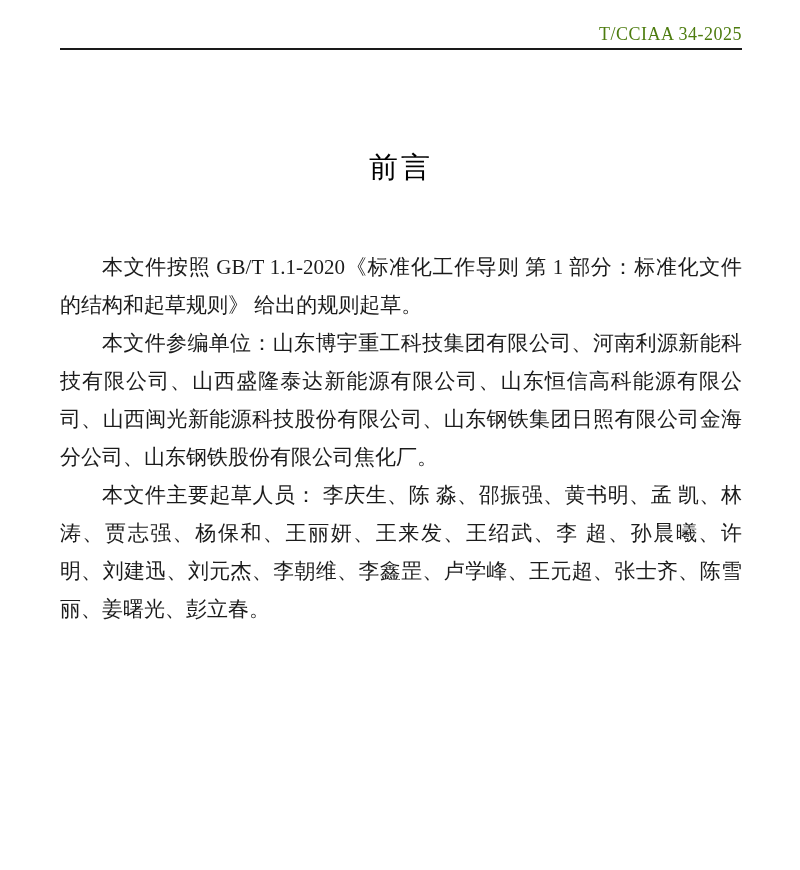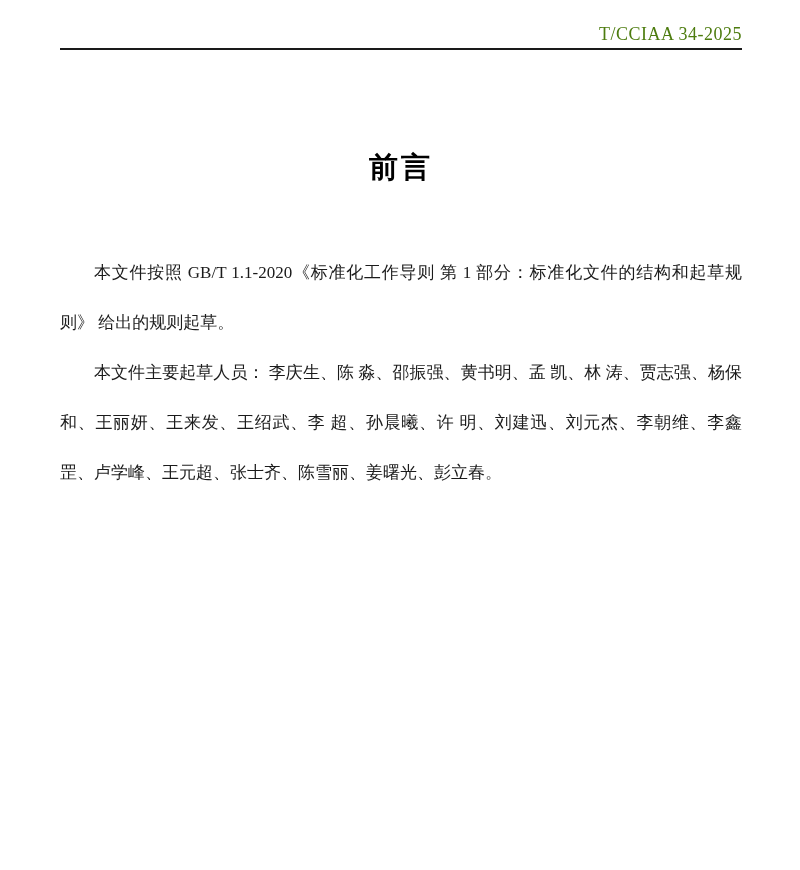--- a/index.html
+++ b/index.html
@@ -24,29 +24,29 @@
   .doc-number {
     font-size: 18px;
     letter-spacing: 0.5px;
     color: #4d7c0f;
     white-space: nowrap;
   }
   .doc-title {
     margin-top: 98px;
     text-align: center;
     font-family: "Liberation Sans", "DejaVu Sans", sans-serif;
-    font-weight: bold;
+    font-weight: normal;
     font-size: 29px;
     letter-spacing: 3px;
     color: #000000;
   }
   .body-text {
     margin-top: 60px;
-    font-size: 17px;
-    line-height: 50px;
+    font-size: 21px;
+    line-height: 38px;
     text-align: justify;
   }
   .body-text p {
     margin: 0;
     text-indent: 2em;
   }
 </style>
 </head>
 <body>
 
@@ -54,17 +54,18 @@
   <div class="content">
 
     <div class="header">
       <span class="doc-number">T/CCIAA 34-2025</span>
     </div>
 
     <h1 class="doc-title">前言</h1>
 
     <div class="body-text">
       <p>本文件按照 GB/T 1.1-2020《标准化工作导则 第 1 部分：标准化文件的结构和起草规则》 给出的规则起草。</p>
+      <p>本文件参编单位：山东博宇重工科技集团有限公司、河南利源新能科技有限公司、山西盛隆泰达新能源有限公司、山东恒信高科能源有限公司、山西闽光新能源科技股份有限公司、山东钢铁集团日照有限公司金海分公司、山东钢铁股份有限公司焦化厂。</p>
       <p>本文件主要起草人员： 李庆生、陈 淼、邵振强、黄书明、孟 凯、林 涛、贾志强、杨保和、王丽妍、王来发、王绍武、李 超、孙晨曦、许 明、刘建迅、刘元杰、李朝维、李鑫罡、卢学峰、王元超、张士齐、陈雪丽、姜曙光、彭立春。</p>
     </div>
 
   </div>
 </div>
 
 </body></html>

